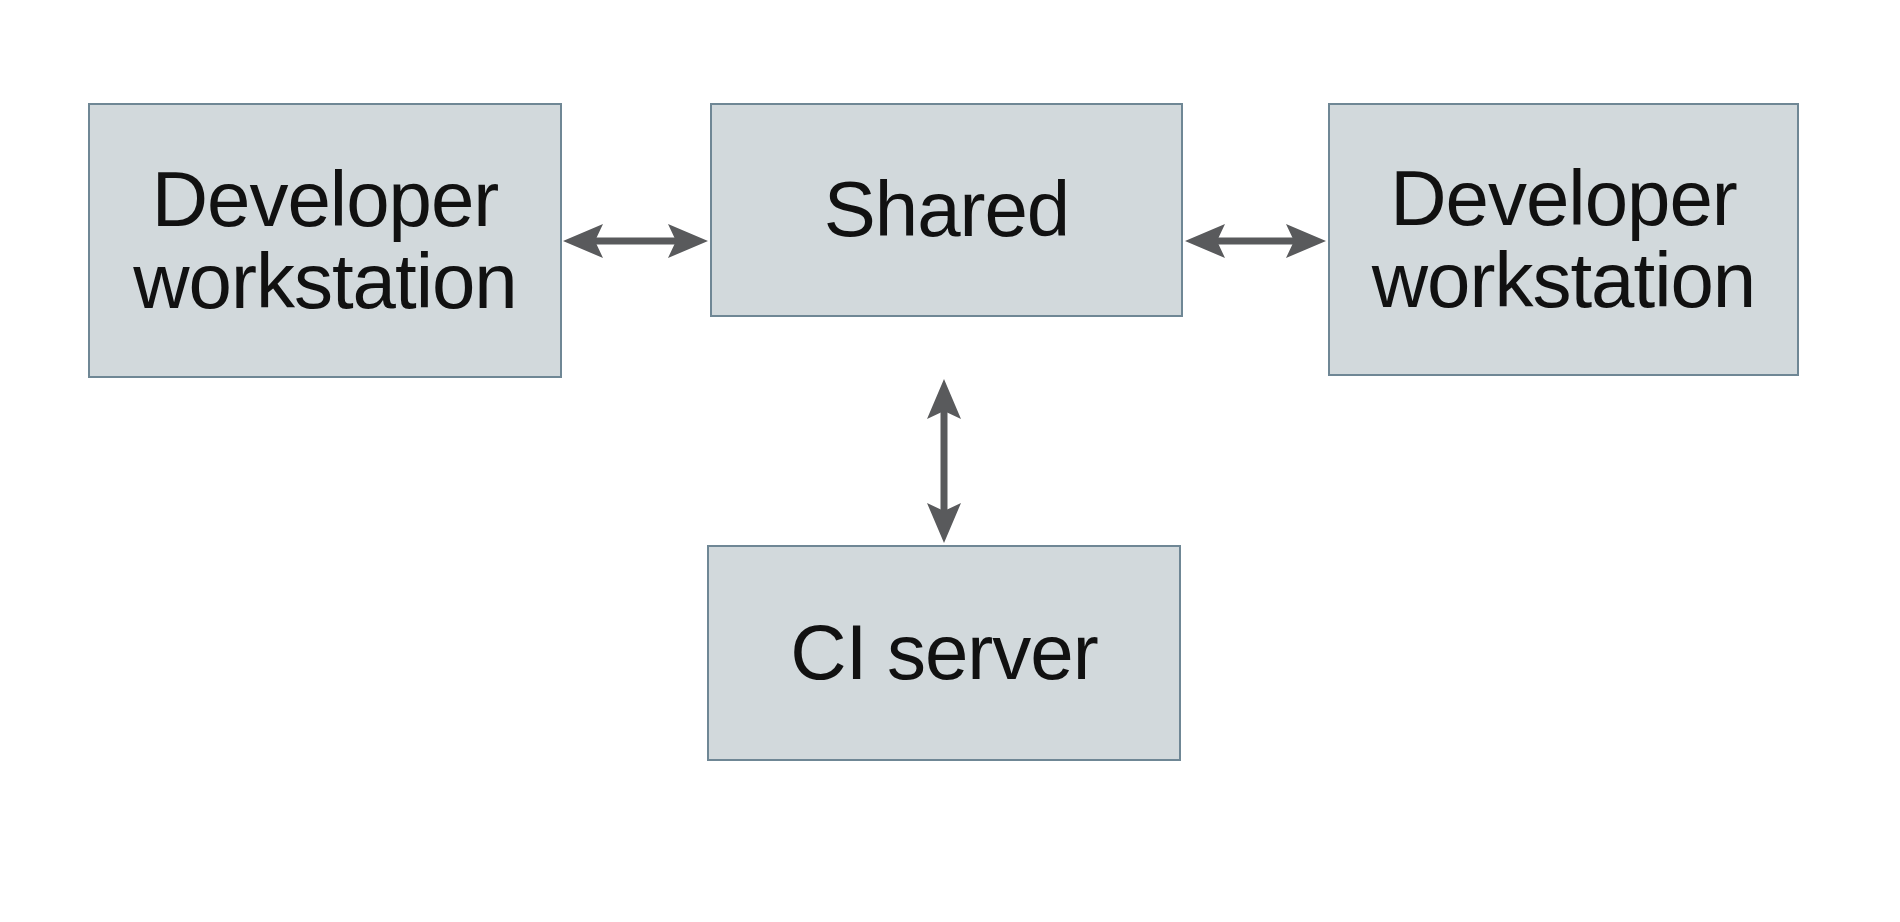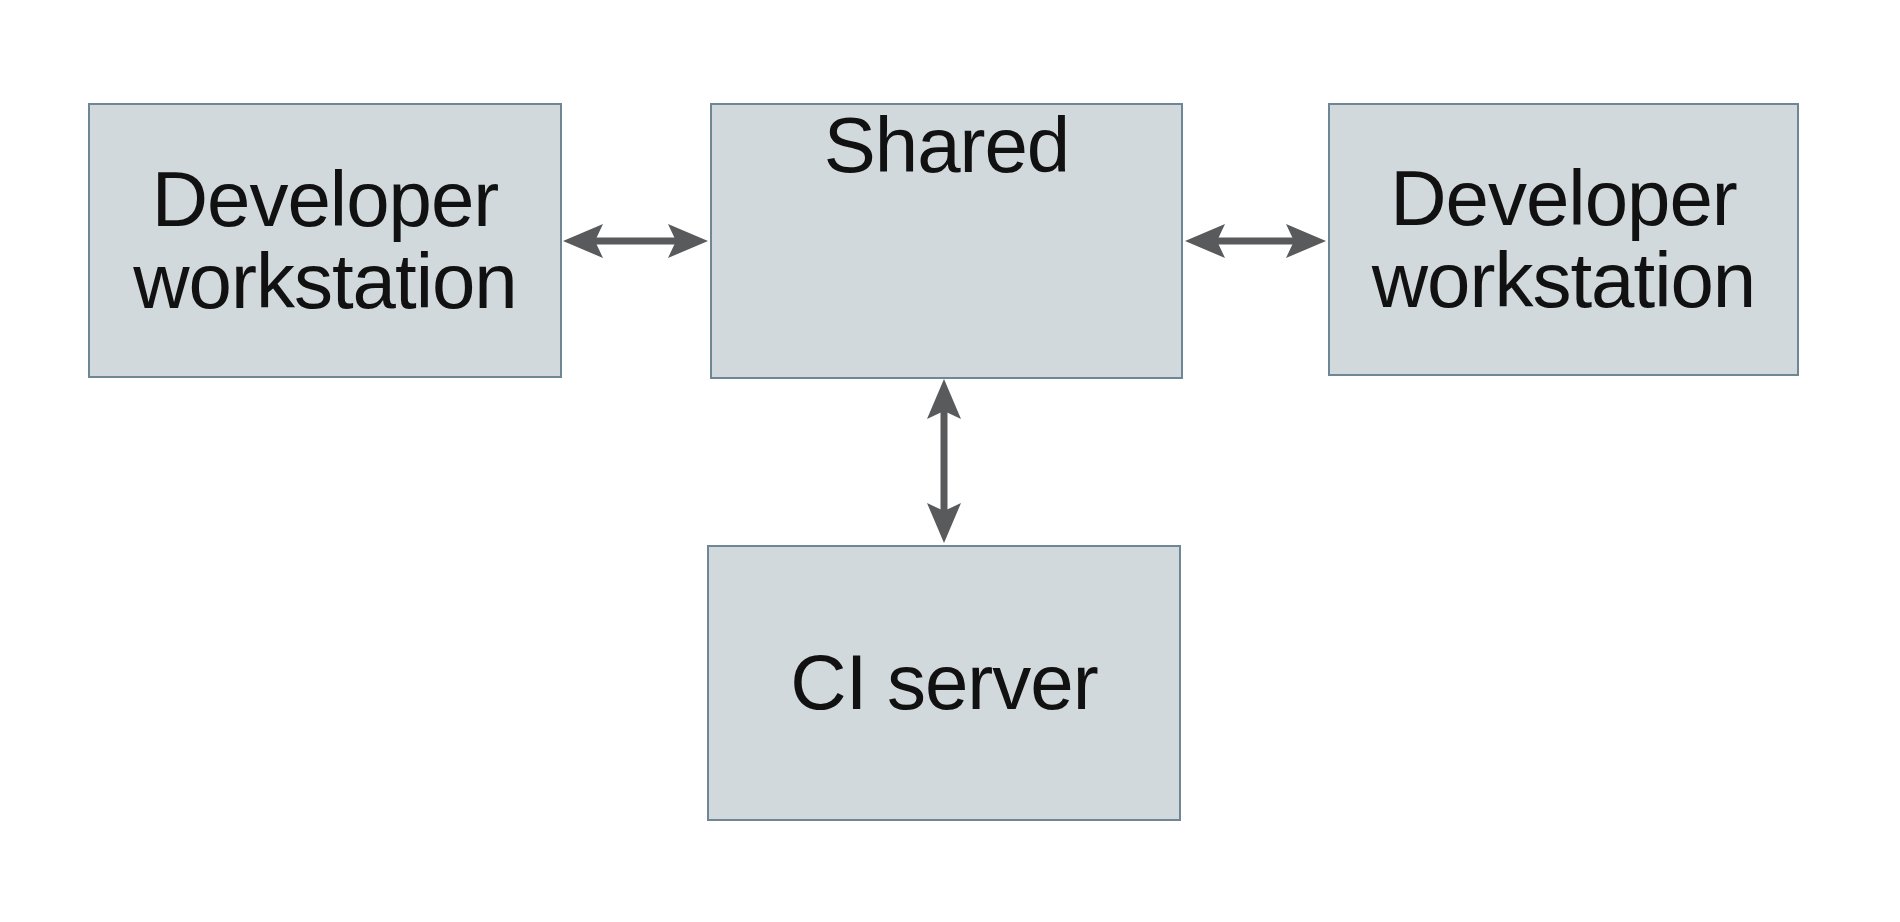--- a/index.html
+++ b/index.html
@@ -22,23 +22,23 @@
     align-items: center;
     justify-content: center;
     text-align: center;
     color: var(--text-color, #111111);
     font-size: 78px;
     line-height: 1.05;
     letter-spacing: -1px;
     white-space: nowrap;
   }
   .node-dev-left   { left:  88px; top: 103px; width: 474px; height: 275px; }
-  .node-cache      { left: 710px; top: 103px; width: 473px; height: 276px; justify-content: space-between; }
+  .node-cache      { left: 710px; top: 103px; width: 473px; height: 214px; }
   .node-dev-right  { left: 1328px; top: 103px; width: 471px; height: 273px; }
-  .node-ci         { left: 707px; top: 545px; width: 474px; height: 276px; }
+  .node-ci         { left: 707px; top: 545px; width: 474px; height: 216px; }
   .edges-layer {
     position: absolute;
     left: 0; top: 0;
     width: 1900px;
     height: 922px;
     pointer-events: none;
   }
   .edge-fill  { fill: var(--arrow-color, #595a5c); }
   .edge-shaft { stroke: var(--arrow-color, #595a5c); stroke-width: 7px; fill: none; }
 </style>

